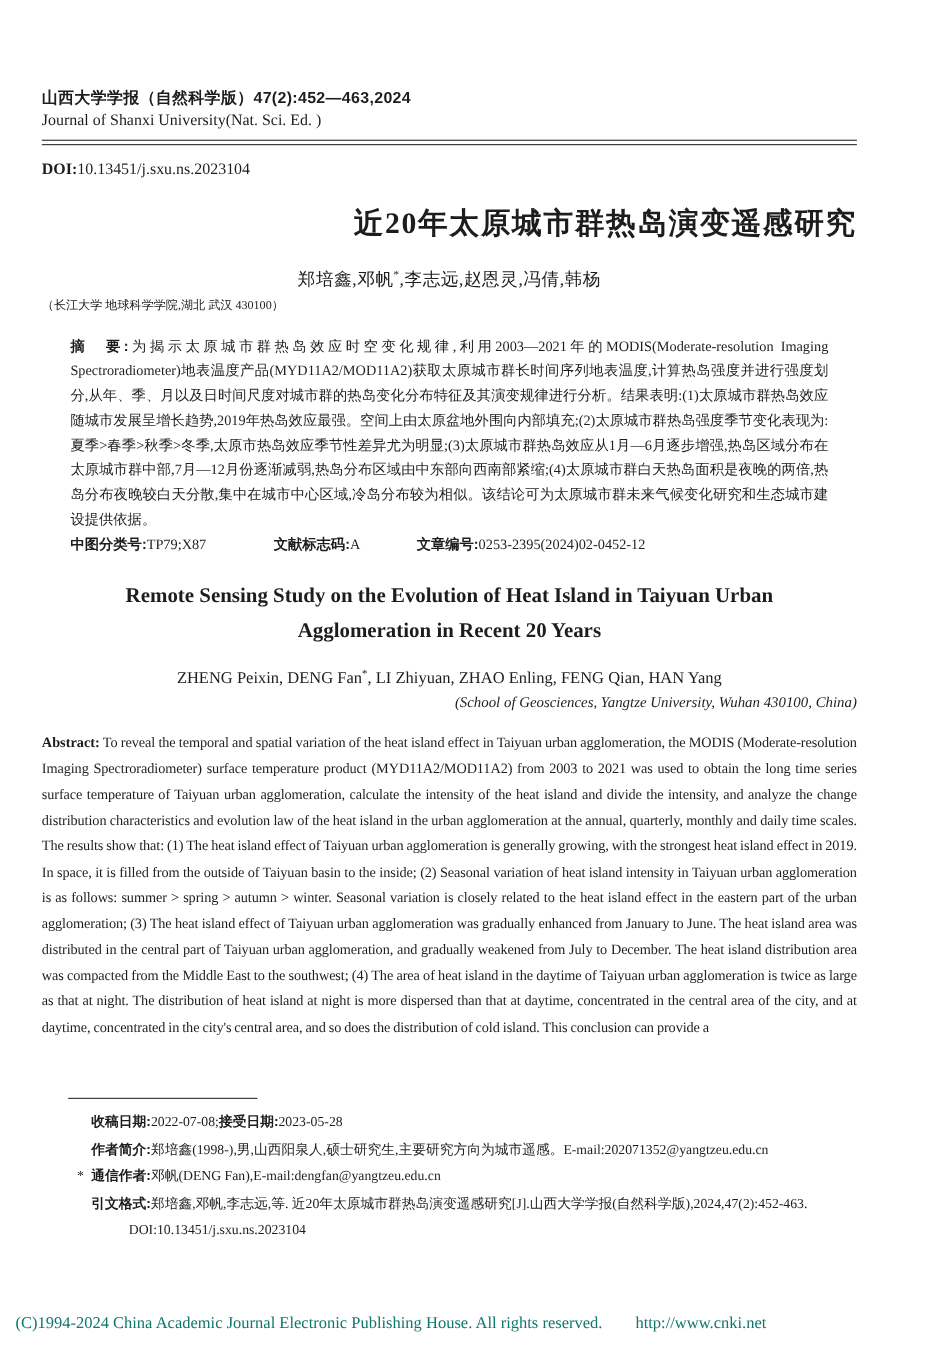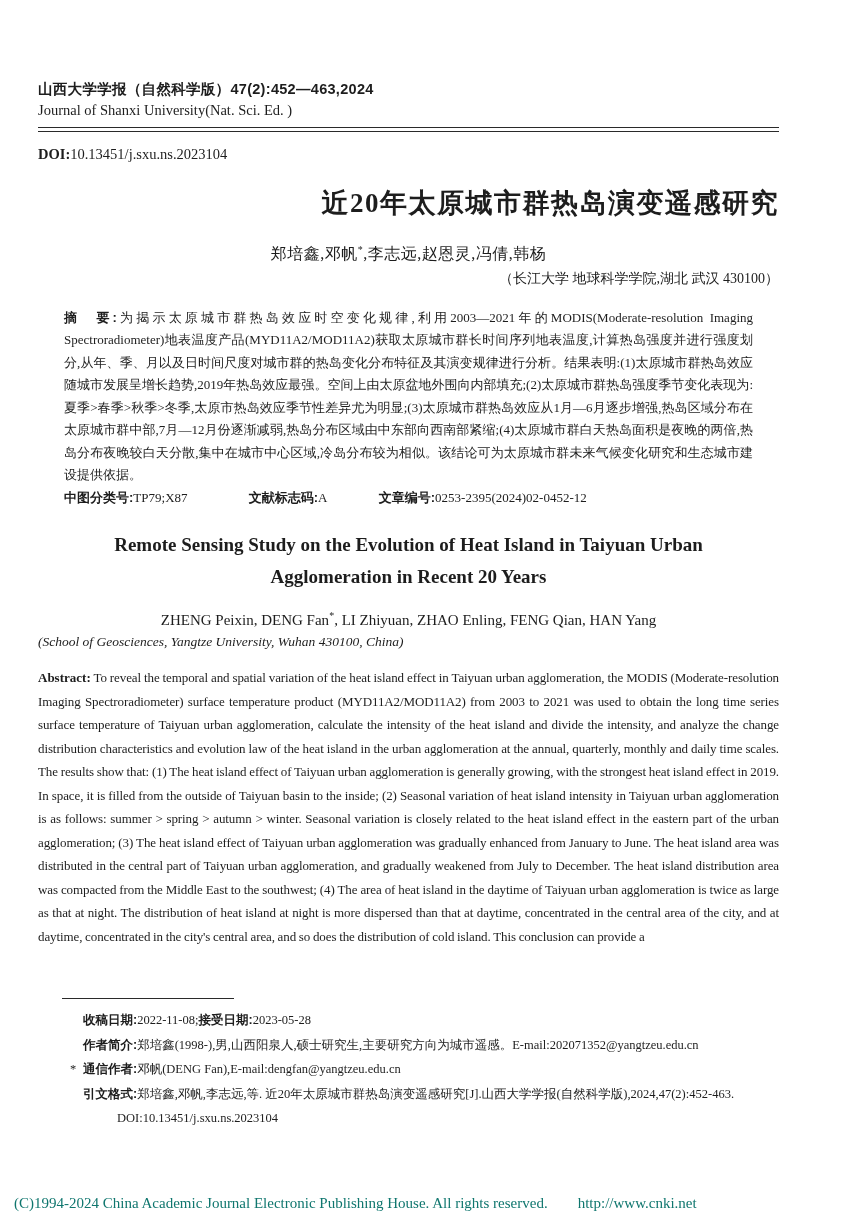--- a/index.html
+++ b/index.html
@@ -23,35 +23,35 @@
 
   .doi-line { margin-top:14px; font-size:14.5px; }
   .doi-line .lbl { font-weight:bold; }
 
   .title-cn {
     margin-top:22px; text-align:right;
     font-size:27px; font-weight:bold; letter-spacing:1.5px;
   }
   .authors-cn { margin-top:23px; text-align:center; font-size:16px; letter-spacing:0.5px; }
   .authors-cn sup { font-size:10px; }
-  .affil-cn { margin-top:5px; text-align:right; font-size:14px; }
+  .affil-cn { margin-top:5px; text-align:left; font-size:11px; }
 
   .abstract-cn {
     margin:19px 26px 0 26px; font-size:13px; line-height:22.5px; text-align:justify;
   }
   .cjk-bold { font-family:"Liberation Sans", sans-serif; font-weight:bold;text-align:right; }
   .keywords { margin:0 26px; font-size:13px; line-height:22.5px; text-align:justify; }
   .class-line { margin:0 26px; font-size:13px; line-height:22.5px; white-space:nowrap; }
   .class-line .grp1 { margin-right:58px; }
   .class-line .grp2 { margin-right:48px; }
 
   .title-en { margin-top:20px; text-align:center; font-size:19px; font-weight:bold; line-height:32px; }
   .authors-en { margin-top:17px; text-align:center; font-size:15px; }
   .authors-en sup { font-size:10px; }
-  .affil-en { margin-top:5px; text-align:left; font-size:13.5px; font-style:italic; }
+  .affil-en { margin-top:5px; text-align:right; font-size:13.5px; font-style:italic; }
 
   .abstract-en {
     margin-top:16px; font-size:13px; line-height:23.5px; text-align:justify;
     letter-spacing:-0.1px; word-spacing:-0.4px;
     max-height:306px; overflow:hidden;
   }
   .abstract-en .lbl { font-weight:bold; letter-spacing:0; }
 
   
   .footnote-section { position:absolute; left:62px; right:62px; top:998px; }
@@ -116,21 +116,21 @@
     <span>To reveal the temporal and spatial variation of the heat island effect in Taiyuan urban agglomeration, the MODIS (Moderate-resolution Imaging Spectroradiometer) surface temperature product (MYD11A2/MOD11A2) from 2003 to 2021 was used to obtain the long time series surface temperature of Taiyuan urban agglomeration, calculate the intensity of the heat island and divide the intensity, and analyze the change distribution characteristics and evolution law of the heat island in the urban agglomeration at the annual, quarterly, monthly and daily time scales. The results show that: (1) The heat island effect of Taiyuan urban agglomeration is generally growing, with the strongest heat island effect in 2019. In space, it is filled from the outside of Taiyuan basin to the inside; (2) Seasonal variation of heat island intensity in Taiyuan urban agglomeration is as follows: summer &gt; spring &gt; autumn &gt; winter. Seasonal variation is closely related to the heat island effect in the eastern part of the urban agglomeration; (3) The heat island effect of Taiyuan urban agglomeration was gradually enhanced from January to June. The heat island area was distributed in the central part of Taiyuan urban agglomeration, and gradually weakened from July to December. The heat island distribution area was compacted from the Middle East to the southwest; (4) The area of heat island in the daytime of Taiyuan urban agglomeration is twice as large as that at night. The distribution of heat island at night is more dispersed than that at daytime, concentrated in the central area of the city, and at daytime, concentrated in the city's central area, and so does the distribution of cold island. This conclusion can provide a</span>
   </p>
 
 </div>
 
 <div class="footnote-section">
   <div class="fn-rule"></div>
   <div class="footnotes">
 
     <div class="fn-item">
-      <span class="fn-label">收稿日期:</span><span>2022-11-08;</span><span class="fn-label">接受日期:</span><span>2023-05-28</span>
+      <span class="fn-label">收稿日期:</span><span>2022-07-08;</span><span class="fn-label">接受日期:</span><span>2023-05-28</span>
     </div>
 
 
     <div class="fn-item">
       <span class="fn-label">作者简介:</span><span>郑培鑫(1998-),男,山西阳泉人,硕士研究生,主要研究方向为城市遥感。E-mail:202071352@yangtzeu.edu.cn</span>
     </div>
 
     <div class="fn-item">
       <span class="fn-star">*</span><span class="fn-label">通信作者:</span><span>邓帆(DENG Fan),E-mail:dengfan@yangtzeu.edu.cn</span>
     </div>

